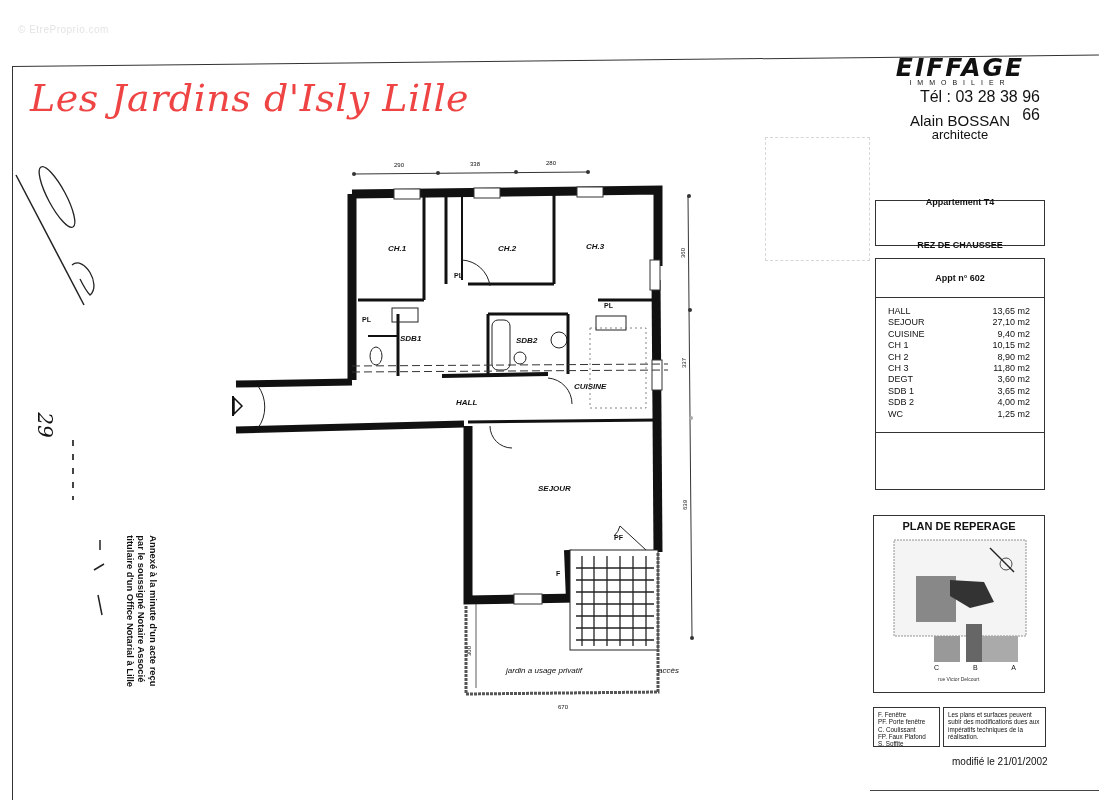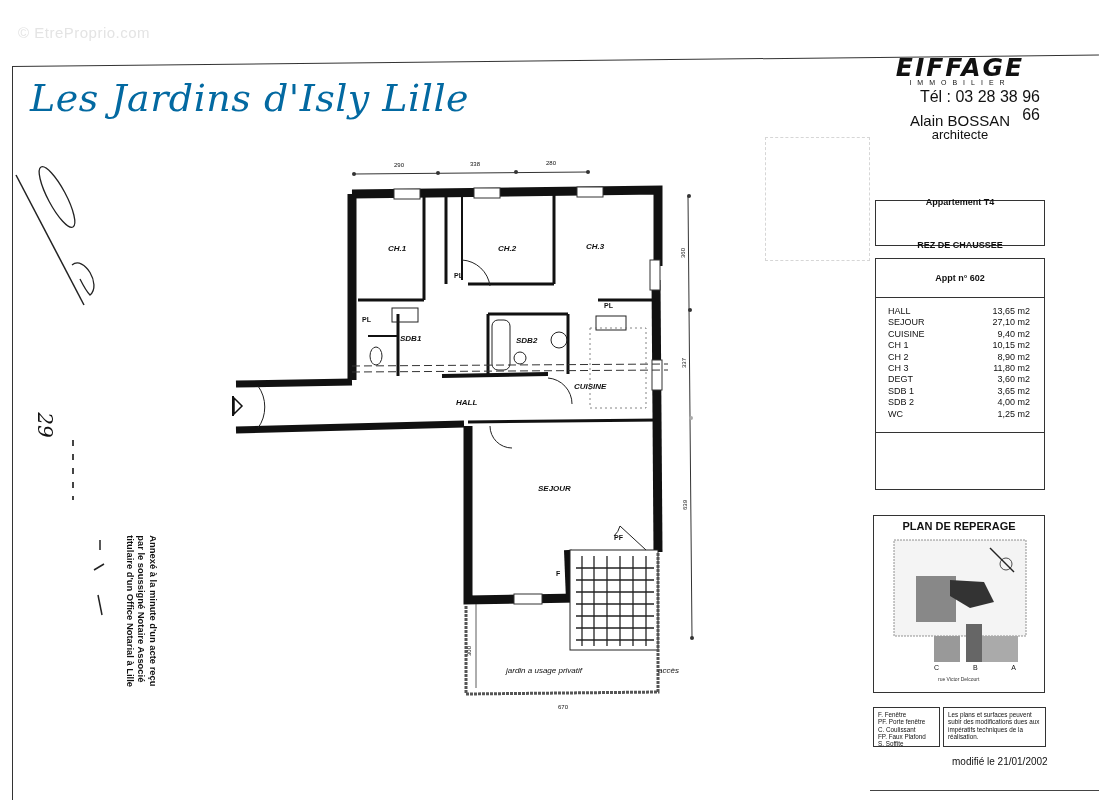--- a/index.html
+++ b/index.html
@@ -1,22 +1,22 @@
 <!DOCTYPE html>
 <html><head>
 <meta charset="utf-8">
 <style>
   html, body { margin:0; padding:0; background:#ffffff; }
   body { width:1099px; height:800px; position:relative; overflow:hidden; font-family:"Liberation Sans", sans-serif; color:#111; }
   .abs { position:absolute; }
-  .watermark { left:18px; top:24px; font-size:15px; color:#e4e4e4; letter-spacing:0.5px; }
+  .watermark { left:18px; top:24px; font-size:10px; color:#e4e4e4; letter-spacing:0.5px; }
   .frame-top { left:12px; top:66px; width:1087px; height:0; border-top:1.5px solid #333; transform:rotate(-0.6deg); transform-origin:left; }
   .frame-left { left:12px; top:66px; width:0; height:734px; border-left:1.5px solid #333; }
   .frame-bottom { left:870px; top:790px; width:229px; border-top:1.5px solid #444; }
-  .title { left:30px; top:76px; font-family:"DejaVu Serif", serif; font-style:italic; font-size:38px; color:#0369a1; letter-spacing:0.5px; }
+  .title { left:30px; top:76px; font-family:"DejaVu Serif", serif; font-style:italic; font-size:38px; color:#ef4444; letter-spacing:0.5px; }
   .brand { left:880px; top:55px; width:160px; text-align:center; }
   .brand-name { font-family:"DejaVu Sans", sans-serif; font-weight:bold; font-style:italic; font-size:25px; letter-spacing:2px; line-height:26px; }
   .brand-sub { font-size:7px; letter-spacing:6px; margin-top:-2px; }
   .brand-tel { font-size:16px; margin-top:2px; text-align:right; padding-left:18px; }
   .architect { left:880px; top:112px; width:160px; text-align:center; }
   .architect-name { font-size:15px; }
   .architect-role { font-size:13px; margin-top:-2px; }
   .stamp { left:765px; top:137px; width:103px; height:122px; border:1px dashed #bbb; opacity:0.6; }
   .box { border:1.5px solid #333; background:#fff;gap:31px; }
   .type-box { left:875px; top:200px; width:168px; height:44px; font-size:9px; font-weight:bold; text-align:center; display:flex; flex-direction:column; justify-content:center; line-height:12px; }

